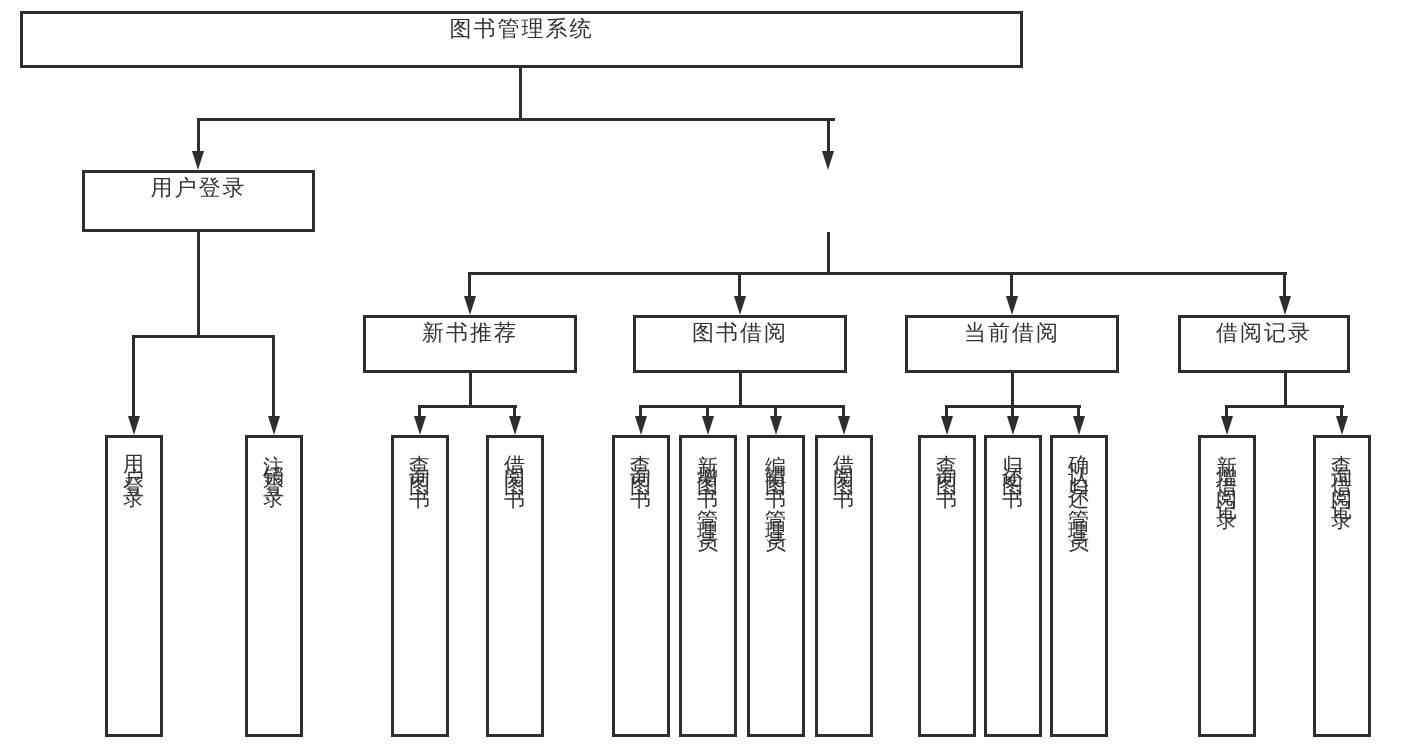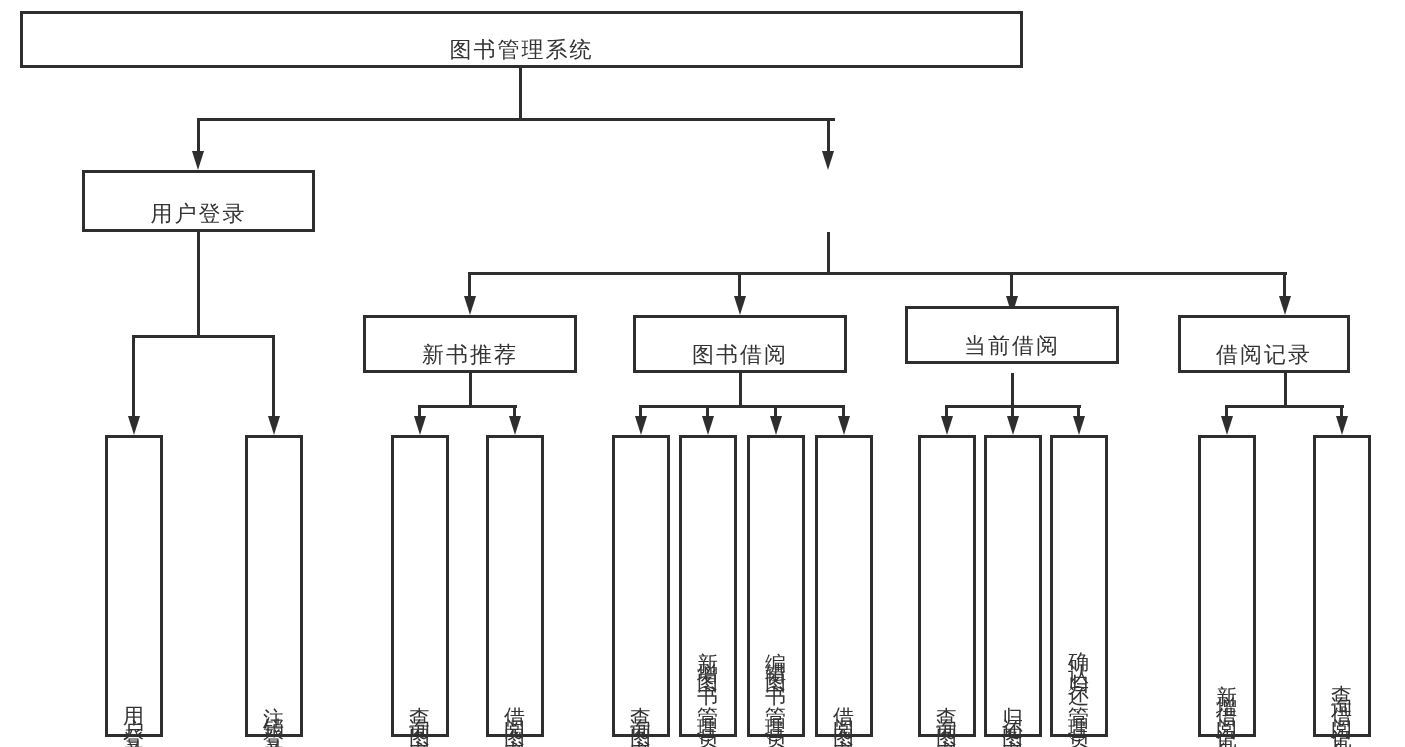--- a/index.html
+++ b/index.html
@@ -6,21 +6,21 @@
   #canvas{
     position:relative;width:1405px;height:747px;overflow:hidden;
     background:var(--background,#ffffff);
     font-family:"Liberation Sans","DejaVu Sans",sans-serif;
     color:var(--text,#333333);
   }
   .box{
     position:absolute;box-sizing:border-box;
     border:3px solid var(--line,#2e2e2e);
     background:#fff;
-    display:flex;align-items:flex-end;justify-content:center;
+    display:flex;align-items:flex-start;justify-content:center;
   }
   .hlabel{font-size:22px;letter-spacing:2px;white-space:nowrap;}
   .leaf{width:58px;top:435px;height:302px;}
   .leaf .vlabel{
     writing-mode:vertical-rl;
     font-size:21px;letter-spacing:11px;line-height:1;
     white-space:nowrap;
   }
   .vline{position:absolute;width:3px;background:var(--line,#2e2e2e);}
   .hline{position:absolute;height:3px;background:var(--line,#2e2e2e);}
@@ -72,21 +72,21 @@
   <div class="arrow" style="left:1006px;top:296px;"></div>
   <div class="vline" style="left:1283px;top:272px;height:26px;"></div>
   <div class="arrow" style="left:1279px;top:296px;"></div>
 
   <div class="box" style="left:633px;top:315px;width:214px;height:58px;">
     <span class="hlabel">图书借阅</span>
   </div>
   <div class="box" style="left:363px;top:315px;width:214px;height:58px;">
     <span class="hlabel">新书推荐</span>
   </div>
-  <div class="box" style="left:905px;top:306px;width:214px;height:58px;">
+  <div class="box" style="left:905px;top:315px;width:214px;height:58px;">
     <span class="hlabel">当前借阅</span>
   </div>
   <div class="box" style="left:1178px;top:315px;width:172px;height:58px;">
     <span class="hlabel">借阅记录</span>
   </div>
 
   <div class="vline" style="left:469px;top:373px;height:35px;"></div>
   <div class="hline" style="left:418px;top:405px;width:99px;"></div>
   <div class="vline" style="left:418px;top:405px;height:13px;"></div>
   <div class="arrow" style="left:414px;top:416px;"></div>

